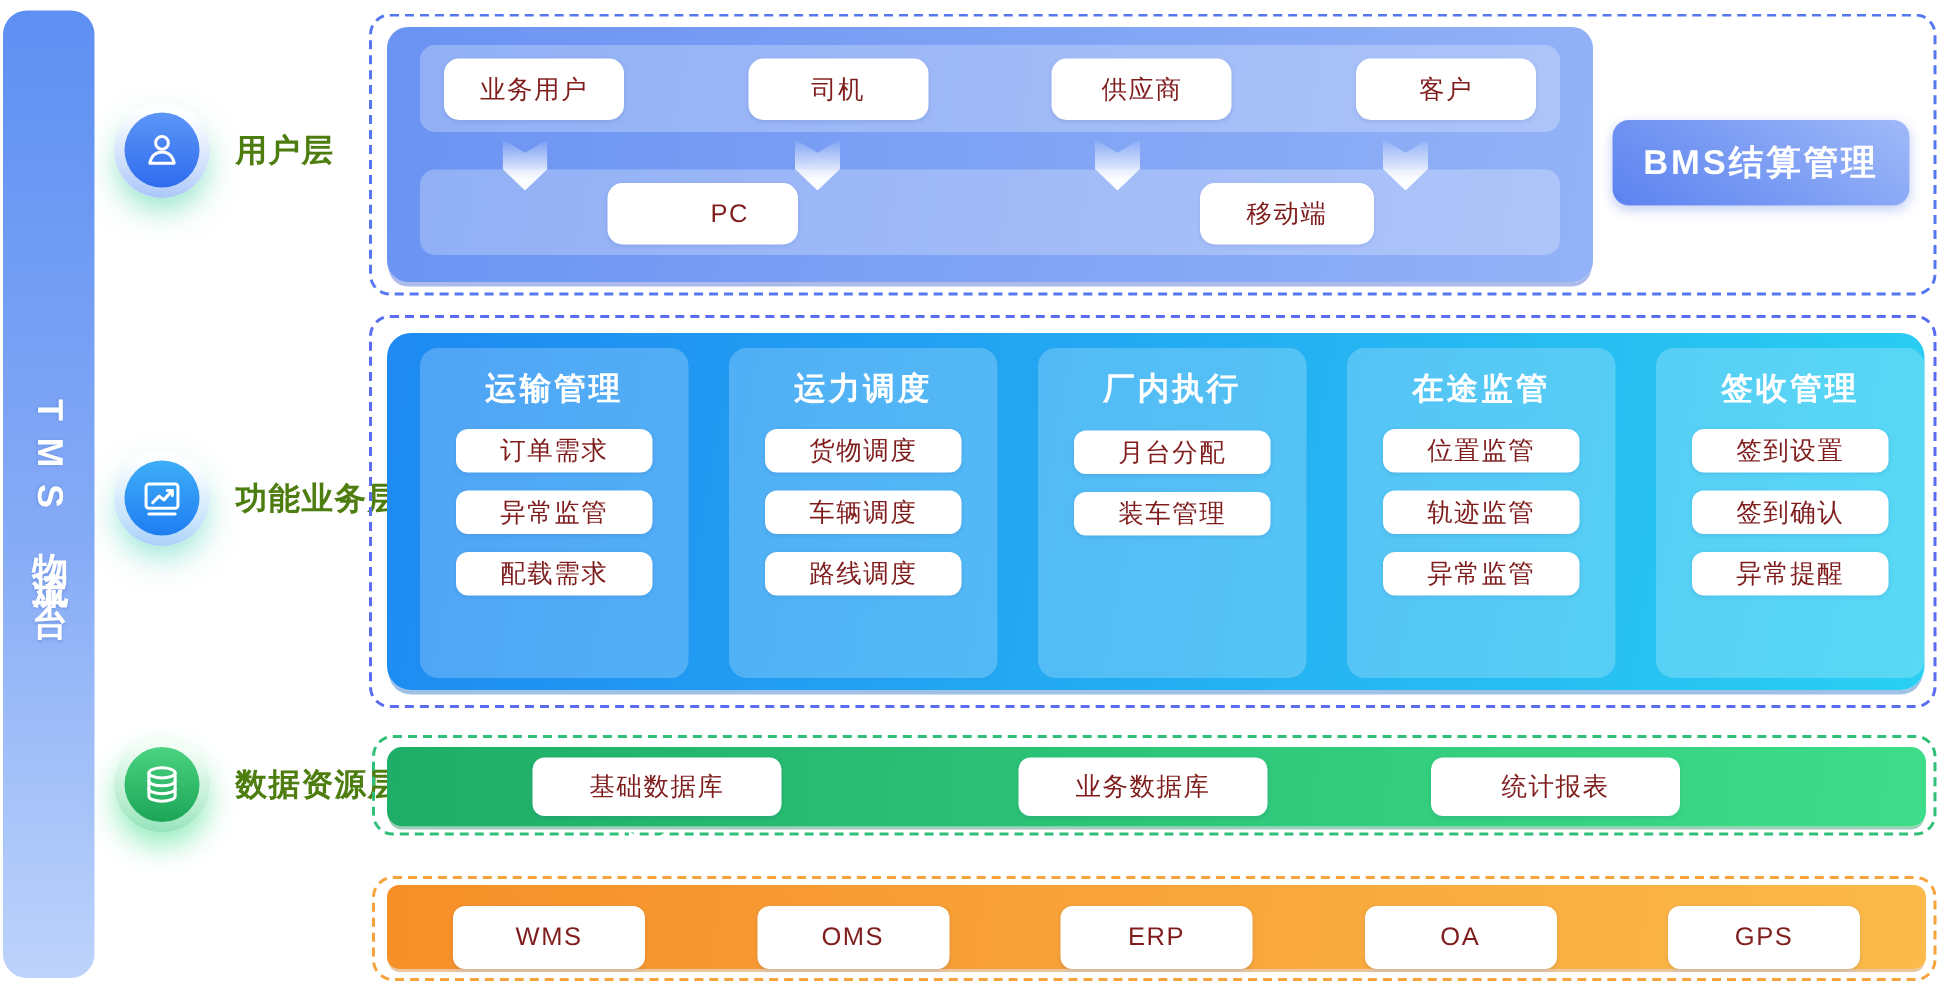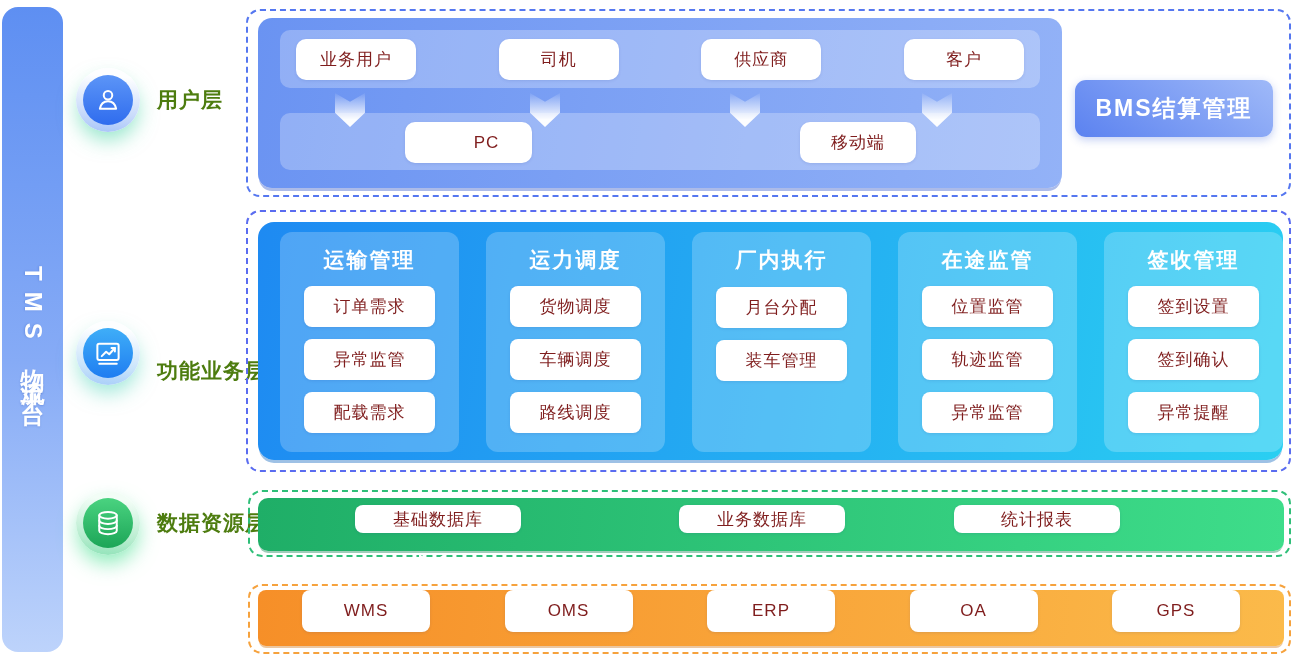--- a/index.html
+++ b/index.html
@@ -87,45 +87,45 @@
     position:absolute; left:258px; top:222px; width:1025px; height:238px;
     border-radius:16px; background:linear-gradient(100deg,#1E8AF2,#2ACFF2);
     box-shadow:0 4px 0 -1px rgba(13,100,190,0.40);
     display:flex; gap:27px; padding:10px 0 0 22px;
   }
   .biz-col {
     width:190px; height:220px; border-radius:12px;
     background:rgba(255,255,255,0.22); padding-top:13px;
   }
   .biz-title { color:#ffffff; font-weight:bold; font-size:21px; line-height:30px; text-align:center; letter-spacing:2px; }
-  .biz-chip { width:131px; height:41px; margin:12px auto 0; border-radius:8px; }
+  .biz-chip { width:131px; height:29px; margin:12px auto 0; border-radius:8px; }
   .biz-chip.first { margin-top:11px; }
 
   
   #data-panel {
     position:absolute; left:258px; top:498px; width:1026px; height:53px;
     border-radius:10px; background:linear-gradient(95deg,#1FAE67,#3EDD8A);
     box-shadow:0 3px 0 -1px rgba(16,130,80,0.40);
   }
-  .data-chip { position:absolute; top:7px; width:166px; height:28px; border-radius:8px; }
+  .data-chip { position:absolute; top:7px; width:166px; height:39px; border-radius:8px; }
   #data-chip-0 { left:97px; } #data-chip-1 { left:421px; } #data-chip-2 { left:696px; }
 
   #data-arrow {
     position:absolute; left:419px; top:554px; width:26px; height:30px;
     background:#ffffff;
     clip-path:polygon(0 0,50% 26%,100% 0,100% 58%,50% 100%,0 58%);
     filter:drop-shadow(0 1px 2px rgba(0,0,0,0.15));
   }
 
   
   #intf-panel {
     position:absolute; left:258px; top:590px; width:1026px; height:56px;
     border-radius:8px; background:linear-gradient(95deg,#F68F28,#FBBA4A);
     box-shadow:0 3px 0 -1px rgba(205,115,20,0.40);
-    display:flex; align-items:flex-start; justify-content:space-between; padding:0 44px;
+    display:flex; align-items:flex-end; justify-content:space-between; padding:0 44px;
   }
   .intf-chip { width:128px; height:42px; border-radius:8px; }
 </style>
 </head>
 <body>
 
 <div id="stage">
 
   <div id="rail">
     <div id="rail-text">TMS物流平台</div>
@@ -137,21 +137,21 @@
       <div class="core">
         <svg width="30" height="30" viewBox="0 0 24 24">
           <circle cx="12" cy="8.2" r="3.4"></circle>
           <path d="M5.5 19c.8-4 3.4-6 6.5-6s5.7 2 6.5 6z"></path>
         </svg>
       </div>
     </div>
     <div class="layer-label">用户层</div>
   </div>
 
-  <div class="layer-group" style="top:321px;align-items:flex-end;">
+  <div class="layer-group" style="top:300px;">
     <div class="badge blue2">
       <div class="ring"></div>
       <div class="core">
         <svg width="30" height="30" viewBox="0 0 24 24">
           <rect x="3.5" y="4.5" width="17" height="13" rx="1.5"></rect>
           <path d="M7 14.5l3.5-3.5 2.5 2 4.5-5"></path>
           <path d="M14.8 8h2.7v2.7"></path>
           <path d="M5 20.5h14"></path>
         </svg>
       </div>

